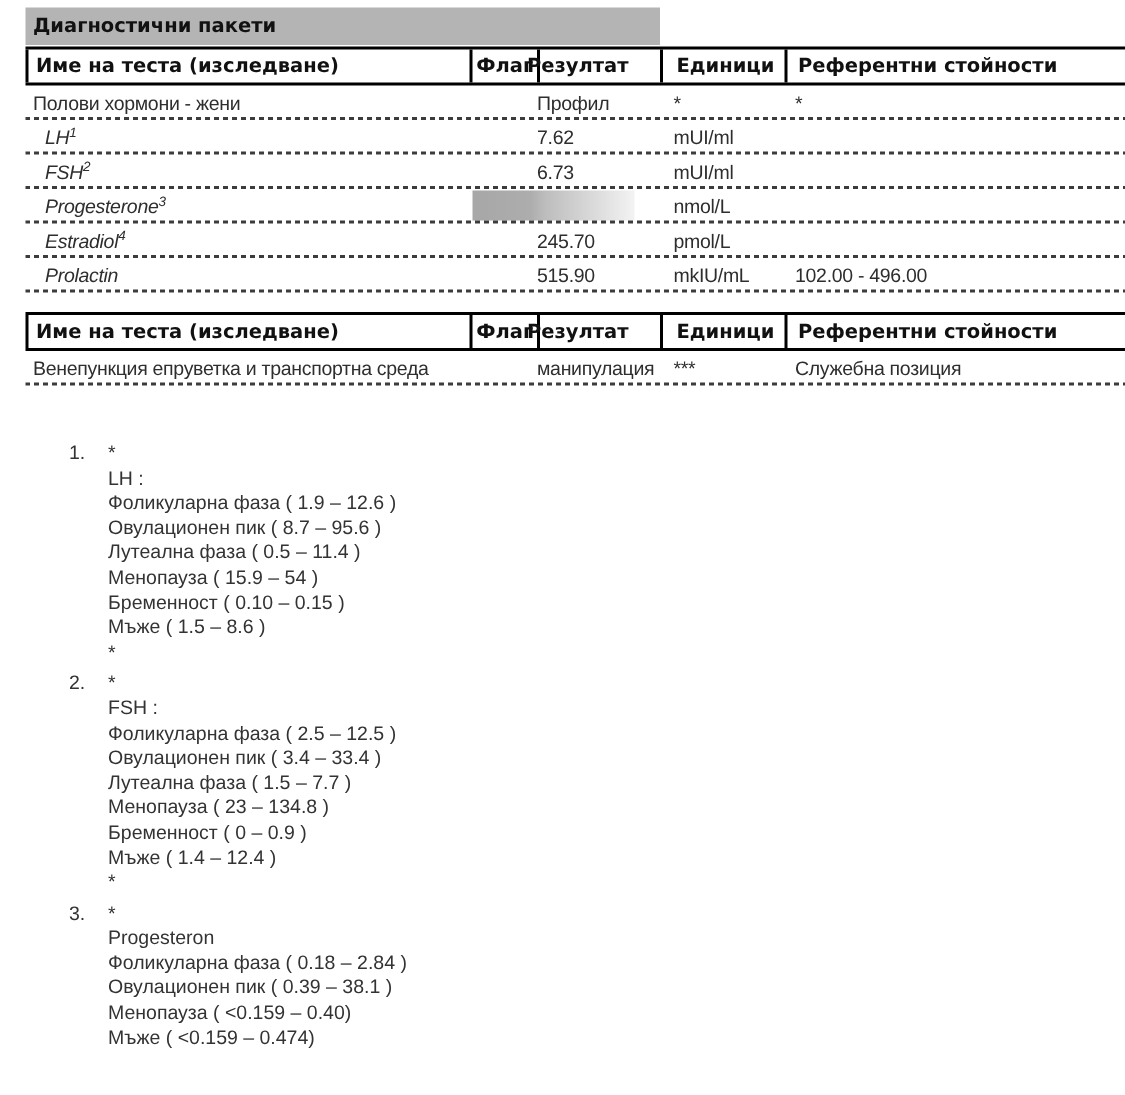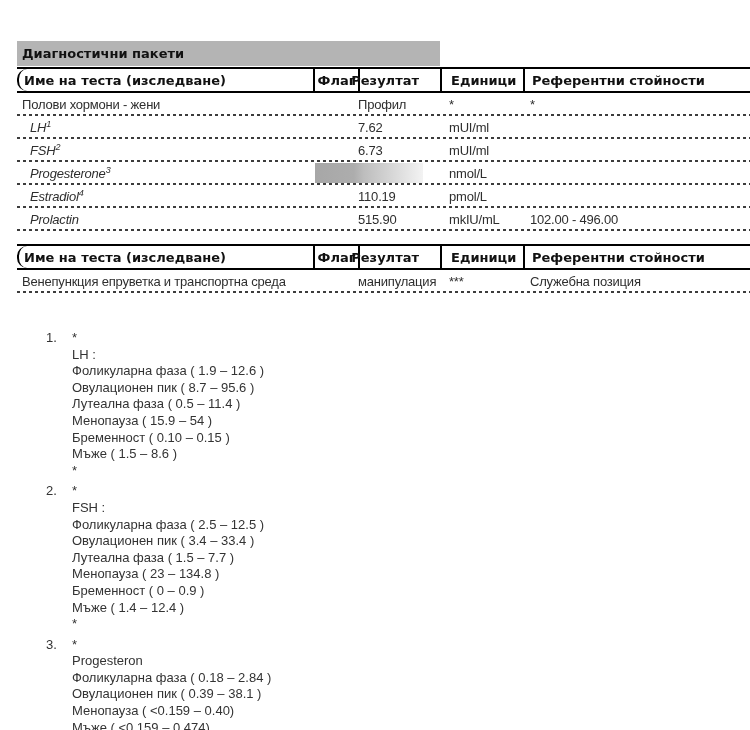--- a/index.html
+++ b/index.html
@@ -8,21 +8,21 @@
     --dash-color:#3c3c3c;
     --text-color:#2e2e2e;
     --head-text:#111111;
     --redaction-from:#a7a7a7;
     --redaction-to:#f3f3f3;
   }
   *{box-sizing:border-box;margin:0;padding:0;}
   html,body{width:750px;height:730px;overflow:hidden;background:#ffffff;}
   body{font-family:"Liberation Sans",sans-serif;}
 
-  .page{width:750px;height:596px;padding:5px 0 0 17px;position:relative;margin-top:36px;}
+  .page{width:750px;height:596px;padding:5px 0 0 17px;position:relative;}
 
   
   .title-bar{
     height:25px;background:var(--title-bar-bg);
     display:flex;align-items:center;padding-left:5px;
     font-family:"DejaVu Sans",sans-serif;font-weight:bold;font-size:13px;
     color:var(--head-text);
   }
   .sec1 .title-bar{width:423px;}
   .sec2 .title-bar{width:430px;}
@@ -31,21 +31,21 @@
   
   .thead{
     display:flex;width:733px;height:26px;
     border-top:2px solid var(--border-color);
     border-bottom:2px solid var(--border-color);
     font-family:"DejaVu Sans",sans-serif;font-weight:bold;font-size:13px;
     color:var(--head-text);align-items:center;margin-top:1px;
   }
   .thead .c{border-left:2px solid var(--border-color);height:100%;display:flex;align-items:center;}
 
-  .c.name{width:296px;padding-left:5px;border-radius:10px;}
+  .c.name{width:296px;padding-left:5px;}
   .c.flag{width:45px;justify-content:center;text-align:center;}
   .c.result{width:82px;justify-content:flex-end;text-align:right;padding-right:21px;}
   .c.units{width:83px;padding-left:9px;}
   .c.ref{flex:1;padding-left:7px;}
 
   
   .row{
     display:flex;width:733px;height:23px;align-items:center;
     position:relative;font-size:13px;letter-spacing:-0.2px;color:var(--text-color);
   }
@@ -143,21 +143,21 @@
     <span class="redaction"></span>
   </div>
 
   <div class="row indent">
     <div class="c name">
             <span class="nm">Estradiol</span>
             <sup class="sup">4</sup>
           </div>
     <div class="c flag"></div>
     <div class="c result">
-            <span class="val">110.19</span>
+            <span class="val">245.70</span>
           </div>
     <div class="c units">pmol/L</div>
     <div class="c ref"></div>
 
   </div>
 
   <div class="row indent">
     <div class="c name">
             <span class="nm">Prolactin</span>
             <sup class="sup"></sup>

